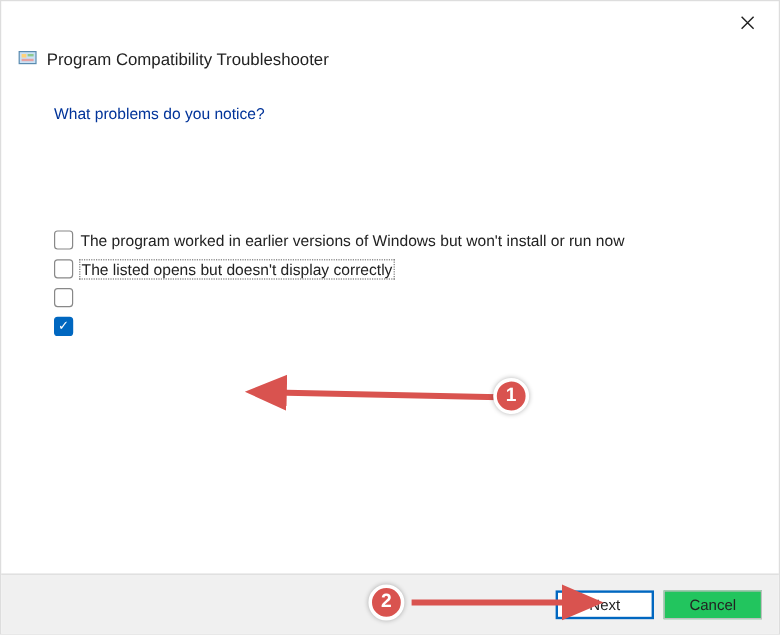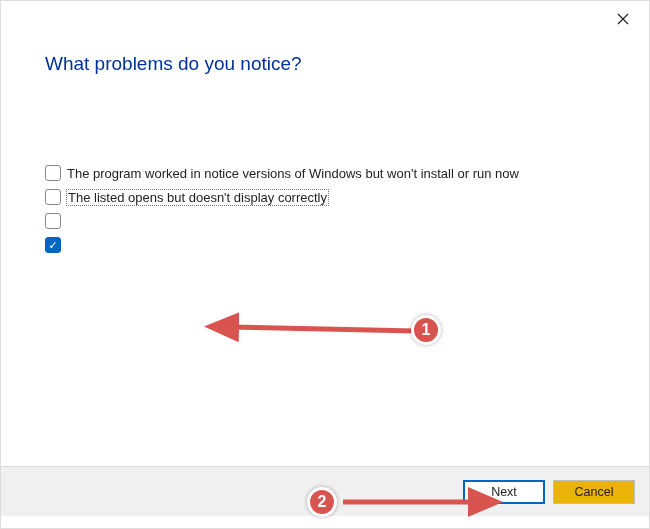--- a/index.html
+++ b/index.html
@@ -49,21 +49,21 @@
     }
     .header-title {
       font-size: 14px;
       color: #222;
     }
     .content {
       padding: 18px 44px 0 44px;
     }
     .heading {
       color: #003399;
-      font-size: 19px;
+      font-size: 13px;
       font-weight: 400;
       margin-bottom: 90px;
     }
     .checkbox-list {
       display: flex;
       flex-direction: column;
       gap: 8px;
     }
     .checkbox-row {
       display: flex;
@@ -90,36 +90,36 @@
       font-size: 11px;
       line-height: 1;
     }
     .dotted {
       outline: 1px dotted #777;
       outline-offset: 0px;
       padding: 0 1px;
     }
     .footer {
       position: absolute;
-      bottom: 12px;
+      bottom: 0;
       left: 0;
       right: 0;
       height: 50px;
       background: #f0f0f0;
       border-top: 1px solid #ddd;
       display: flex;
       justify-content: flex-end;
       align-items: center;
       gap: 8px;
       padding-right: 14px;
     }
     .btn {
       min-width: 82px;
       height: 24px;
-      background: #eab308;
+      background: #22c55e;
       border: 1px solid #bfbfbf;
       font-size: 12.5px;
       color: #222;
       cursor: pointer;
       padding: 0 12px;
     }
     .btn.primary {
       border: 2px solid #0067c0;
       background: #fff;
     }
@@ -153,28 +153,39 @@
 <div class="window">
 
   <div class="titlebar">
     <div class="close-btn">
       <svg width="12" height="12" viewBox="0 0 12 12">
           <path d="M1 1 L11 11 M11 1 L1 11" stroke="#222" stroke-width="1.2" fill="none"></path>
         </svg>
     </div>
   </div>
 
+  <div class="header-row">
+    <span class="app-icon">
+      <svg width="16" height="16" viewBox="0 0 16 16">
+        <rect x="1" y="2" width="14" height="10" fill="#c9e1f5" stroke="#5a8bb0" stroke-width="1"></rect>
+        <rect x="3" y="4" width="4" height="3" fill="#ffd27a"></rect>
+        <rect x="8" y="4" width="5" height="2" fill="#8fc98f"></rect>
+        <rect x="3" y="8" width="10" height="2" fill="#e6a1a1"></rect>
+      </svg>
+    </span>
+    <span class="header-title">Program Compatibility Troubleshooter</span>
+  </div>
 
   <div class="content">
     <div class="heading">What problems do you notice?</div>
 
     <div class="checkbox-list">
       <label class="checkbox-row">
         <span class="chk"></span>
-        <span>The program worked in notice versions of Windows but won't install or run now</span>
+        <span>The program worked in earlier versions of Windows but won't install or run now</span>
       </label>
       <label class="checkbox-row">
         <span class="chk"></span>
         <span class="dotted">The listed opens but doesn't display correctly</span>
       </label>
       <label class="checkbox-row">
         <span class="chk"></span>
       </label>
       <label class="checkbox-row">
         <span class="chk checked">✓</span>

